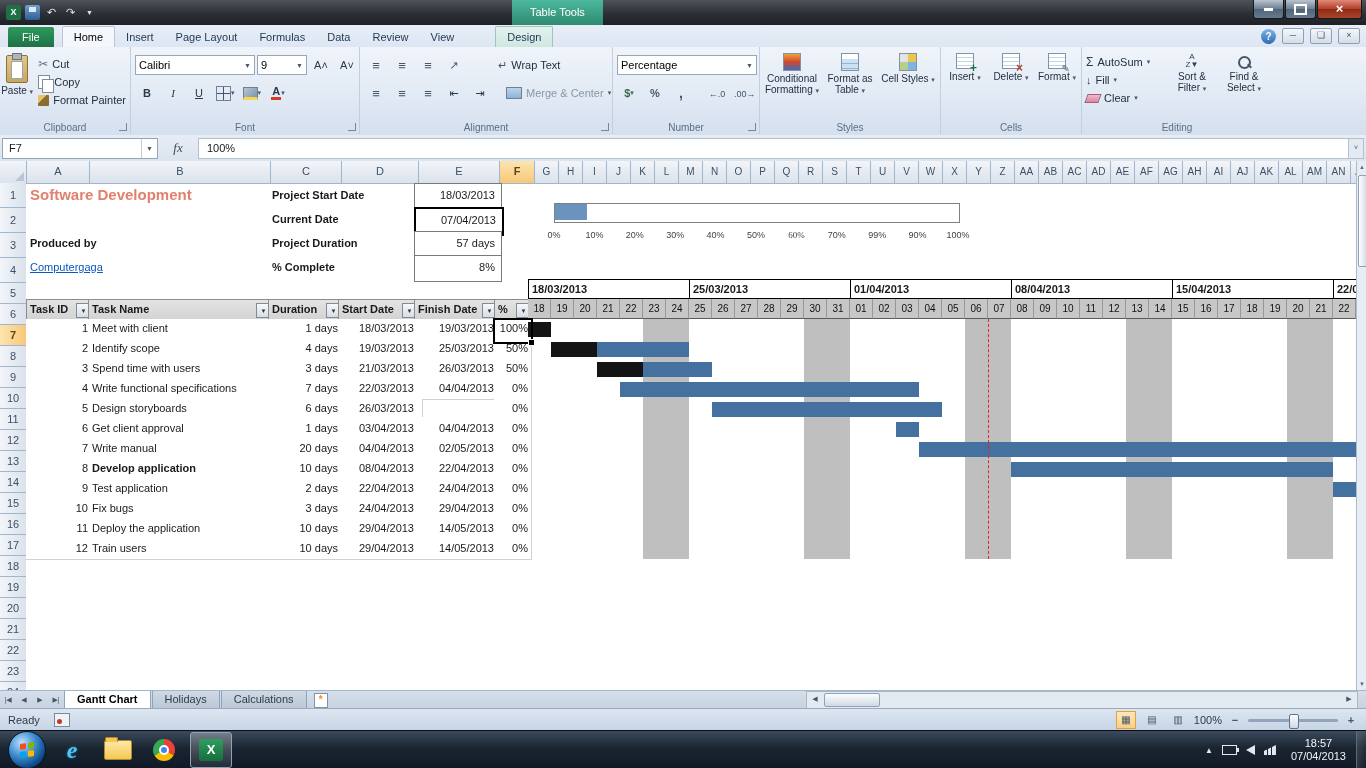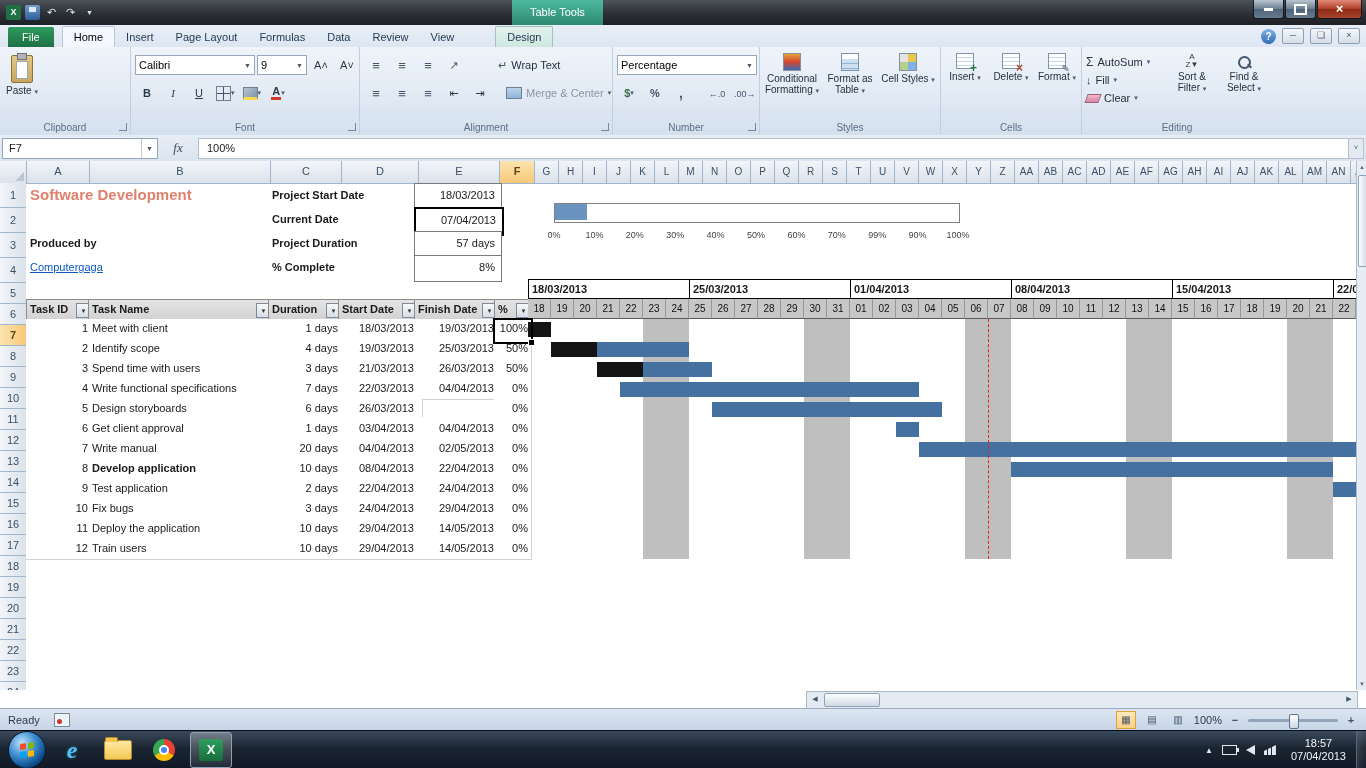--- a/index.html
+++ b/index.html
@@ -233,20 +233,34 @@
     </div>
   </div>
 
   <div id="ribbon">
 
     <div class="rgroup" style="width:130px">
       <div class="gbody" style="display:flex">
         <div class="bigbtn" style="width:44px">
           <span class="ic ic-paste"></span>
           <span><span>Paste</span> <span class="car2">▾</span></span>
+        </div>
+        <div style="padding-top:6px">
+          <div class="sbtn">
+              <span class="ic ic-cut"></span>
+              <span>Cut</span>
+            </div>
+          <div class="sbtn">
+              <span class="ic ic-copy"></span>
+              <span>Copy</span>
+            </div>
+          <div class="sbtn">
+              <span class="ic ic-brush"></span>
+              <span>Format Painter</span>
+            </div>
         </div>
       </div>
       <div class="glabel">Clipboard</div>
       <div class="launcher"></div>
     </div>
 
     <div class="rgroup" style="width:228px">
       <div class="row1">
         <div class="combo" style="width:112px">
             <span>Calibri</span>
@@ -510,21 +524,21 @@
       <div id="pbar-outline">
         <div id="pbar-fill" style="width: 32.32px; background: rgb(106, 147, 192);"></div>
       </div>
       <div id="pticks">
           <div class="ptick" style="left: 1px;">0%</div>
           <div class="ptick" style="left: 41.4px;">10%</div>
           <div class="ptick" style="left: 81.8px;">20%</div>
           <div class="ptick" style="left: 122.2px;">30%</div>
           <div class="ptick" style="left: 162.6px;">40%</div>
           <div class="ptick" style="left: 203px;">50%</div>
-          <div class="ptick" style="left: 243.4px;">60%</div>
+          <div class="ptick" style="left: 243.4px; font-family: Liberation Serif, serif;">60%</div>
           <div class="ptick" style="left: 283.8px;">70%</div>
           <div class="ptick" style="left: 324.2px;">99%</div>
           <div class="ptick" style="left: 364.6px;">90%</div>
           <div class="ptick" style="left: 405px;">100%</div>
         </div>
     </div>
 
     <div id="tasktable">
         <div class="th" style="left: 0px; top: 0px; width: 62px;">
           <div class="thtext">Task ID</div>
@@ -702,20 +716,34 @@
       <div class="meta-label" style="top: 255px;">% Complete</div>
       <div class="meta-value" style="top: 255px;">8%</div>
     </div>
 
   <div id="vscroll">
     <div class="varrow">▲</div>
     <div id="vthumb"></div>
     <div class="varrow dn">▼</div>
   </div>
 
+  <div id="tabbar">
+    <div class="navbtn">|◀</div>
+    <div class="navbtn">◀</div>
+    <div class="navbtn">▶</div>
+    <div class="navbtn">▶|</div>
+    <div id="tabs" style="display:flex">
+        <div class="stab active">Gantt Chart</div>
+        <div class="stab">Holidays</div>
+        <div class="stab">Calculations</div>
+      </div>
+    <div id="instab">
+        <span class="sheetic">*</span>
+      </div>
+  </div>
   <div id="hscroll">
     <div class="harrow" style="left:1px">◀</div>
     <div id="hthumb"></div>
     <div class="harrow" style="right:1px">▶</div>
   </div>
 
   <div id="statusbar">
     <div id="status-mode">Ready</div>
     <div id="macro-ic"></div>
     <div id="status-right">

